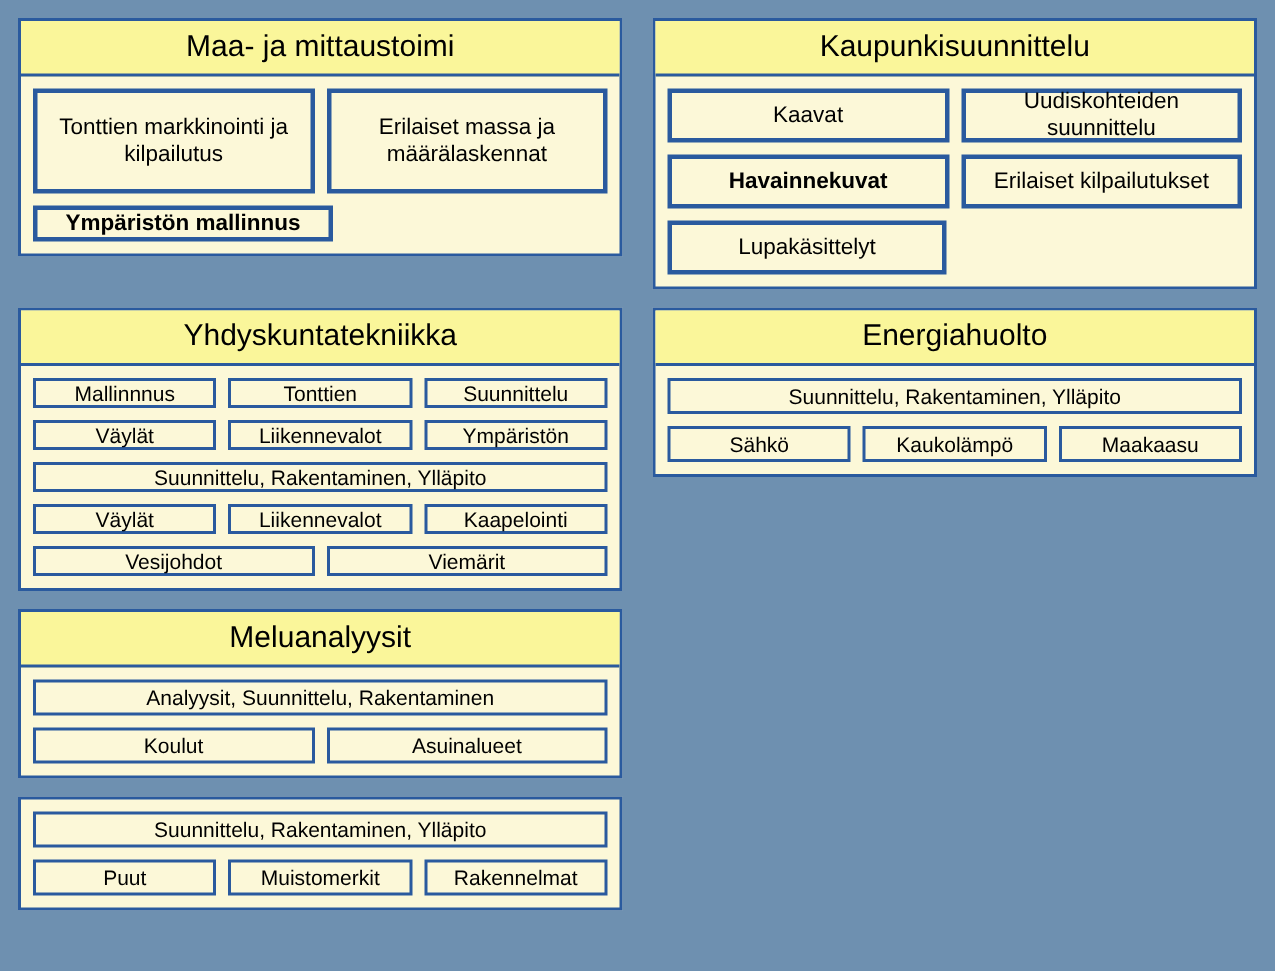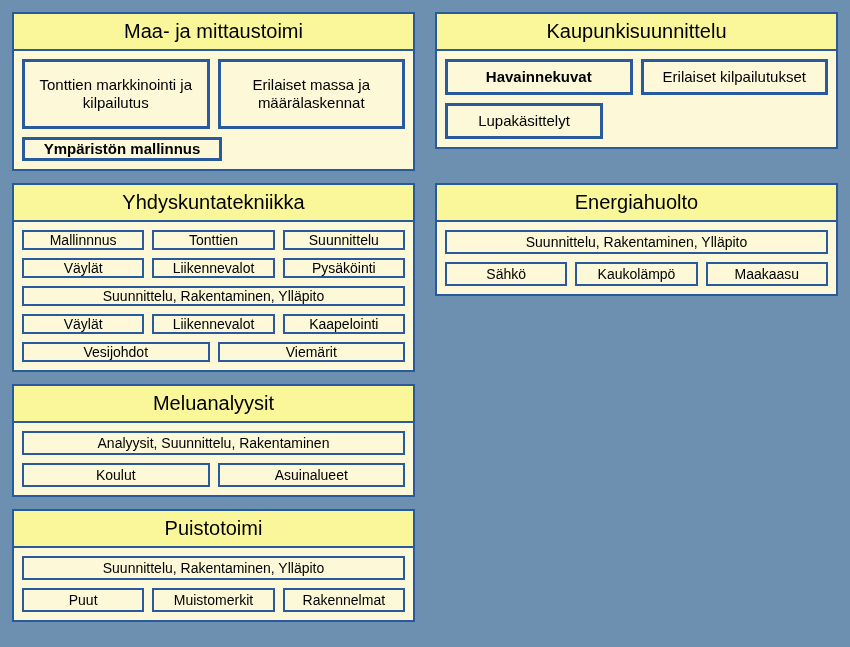--- a/index.html
+++ b/index.html
@@ -78,41 +78,45 @@
       <div class="row mm-row2">
         <div class="chip bold">Ympäristön mallinnus</div>
       </div>
     </div>
   </div>
 
   <div class="card">
     <div class="card-title">Kaupunkisuunnittelu</div>
     <div class="card-body ks-body">
       <div class="row">
+        <div class="chip flex1">Kaavat</div>
+        <div class="chip flex1">Uudiskohteiden suunnittelu</div>
+      </div>
+      <div class="row">
         <div class="chip flex1 bold">Havainnekuvat</div>
         <div class="chip flex1">Erilaiset kilpailutukset</div>
       </div>
       <div class="row">
-        <div class="chip" style="width:158px">Lupakäsittelyt</div>
+        <div class="chip" style="width:186px">Lupakäsittelyt</div>
       </div>
     </div>
   </div>
 
   <div class="card">
     <div class="card-title">Yhdyskuntatekniikka</div>
     <div class="card-body yk-body">
       <div class="row">
         <div class="chip thin flex1">Mallinnnus</div>
         <div class="chip thin flex1">Tonttien</div>
         <div class="chip thin flex1">Suunnittelu</div>
       </div>
       <div class="row">
         <div class="chip thin flex1">Väylät</div>
         <div class="chip thin flex1">Liikennevalot</div>
-        <div class="chip thin flex1">Pysäköinti</div>
+        <div class="chip thin flex1">Ympäristön</div>
       </div>
       <div class="row">
         <div class="chip thin flex1">Suunnittelu, Rakentaminen, Ylläpito</div>
       </div>
       <div class="row">
         <div class="chip thin flex1">Väylät</div>
         <div class="chip thin flex1">Liikennevalot</div>
         <div class="chip thin flex1">Kaapelointi</div>
       </div>
       <div class="row">
@@ -143,21 +147,20 @@
         <div class="chip thin flex1">Analyysit, Suunnittelu, Rakentaminen</div>
       </div>
       <div class="row">
         <div class="chip thin flex1">Koulut</div>
         <div class="chip thin flex1">Asuinalueet</div>
       </div>
     </div>
   </div>
 
   <div class="card single-col">
-    <div class="card-title">Puistotoimi</div>
     <div class="card-body small-body">
       <div class="row">
         <div class="chip thin flex1">Suunnittelu, Rakentaminen, Ylläpito</div>
       </div>
       <div class="row">
         <div class="chip thin flex1">Puut</div>
         <div class="chip thin flex1">Muistomerkit</div>
         <div class="chip thin flex1">Rakennelmat</div>
       </div>
     </div>

